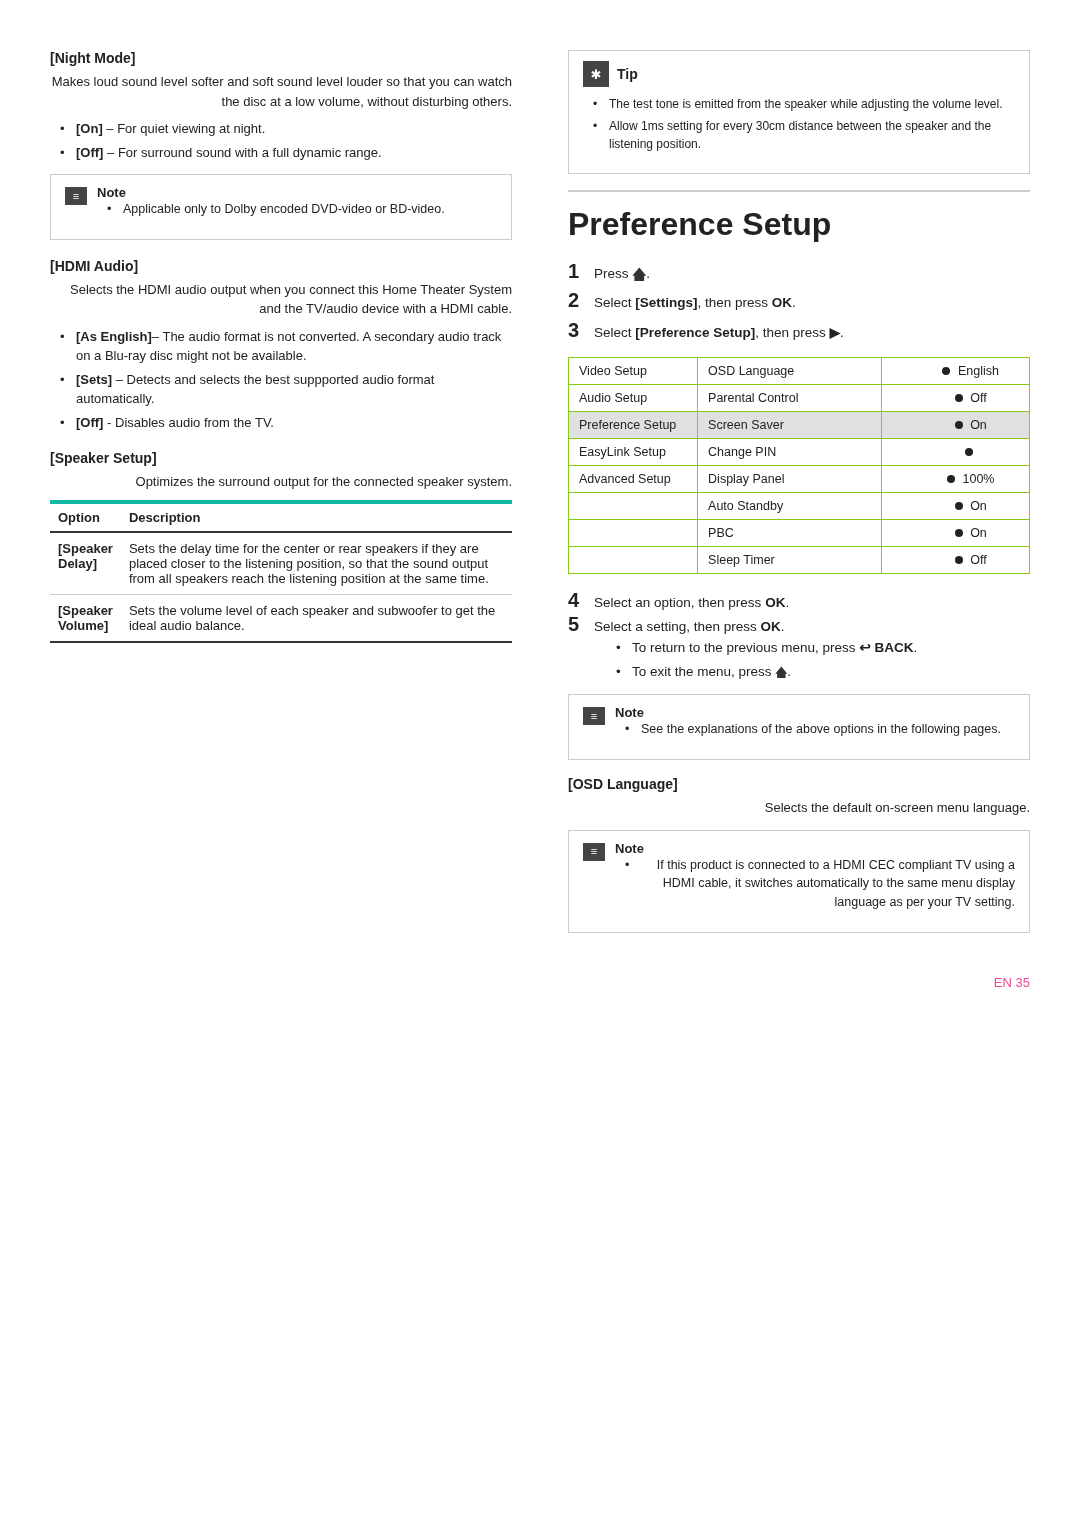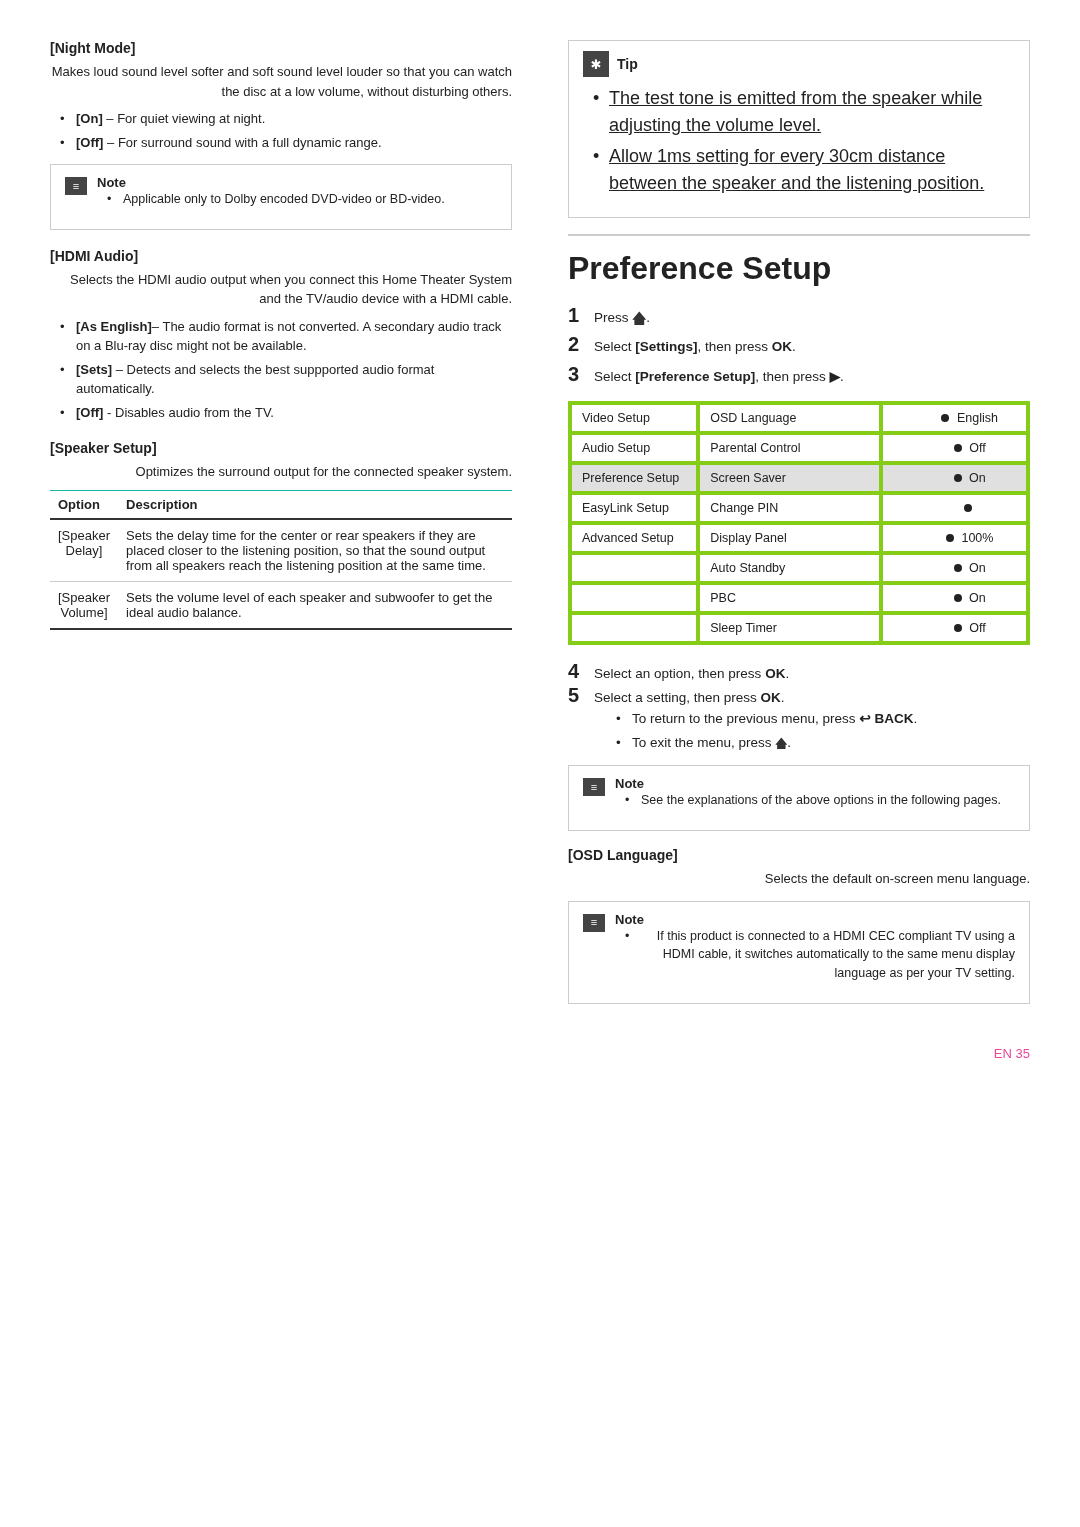--- a/index.html
+++ b/index.html
@@ -8,20 +8,21 @@
       font-size: 13px;
       background: #fff;
       color: #222;
       width: 1080px;
       min-height: 1527px;
       padding: 40px 50px;
     }
     .two-col {
       display: flex;
       gap: 56px;
+      margin-top: 10px;
     }
     .left-col {
       flex: 1;
       max-width: 490px;
     }
     .right-col {
       flex: 1;
       max-width: 490px;
     }
 
@@ -109,49 +110,48 @@
       font-size: 13px;
       width: 26px;
       height: 26px;
       flex-shrink: 0;
     }
     .tip-label {
       font-weight: bold;
       font-size: 14px;
     }
     .tip-content {
-      font-size: 18px;
-      line-height: 1.5;
-      text-decoration: underline;
+      font-size: 12px;
+      line-height: 1.5;
     }
 
     
     .speaker-table {
       width: 100%;
       border-collapse: collapse;
       margin-top: 8px;
       font-size: 13px;
     }
     .speaker-table th {
       border-bottom: 2px solid #333;
-      border-top: 1px solid #14b8a6;
+      border-top: 4px solid #14b8a6;
       text-align: left;
       padding: 6px 8px;
       font-weight: bold;
       font-size: 13px;
     }
     .speaker-table td {
       border-bottom: 1px solid #ccc;
       padding: 8px 8px;
       vertical-align: top;
     }
     .speaker-table tr:last-child td {
       border-bottom: 2px solid #333;
     }
-    .bold { font-weight: normal; text-align: center; }
+    .bold { font-weight: bold; }
 
     
     .preference-title {
       font-size: 32px;
       font-weight: bold;
       margin-bottom: 18px;
       border-top: 2px solid #ccc;
       padding-top: 14px;
     }
 
@@ -176,21 +176,21 @@
 
     
     .settings-table {
       width: 100%;
       border-collapse: collapse;
       font-size: 12.5px;
       margin-bottom: 16px;
       border: 1px solid #aaa;
     }
     .settings-table td {
-      border: 4px solid #84cc16;
+      border: 1px solid #84cc16;
       padding: 6px 10px;
       vertical-align: middle;
     }
     .settings-table .col-menu {
       width: 28%;
       background: #fff;
     }
     .settings-table .col-item {
       width: 40%;
     }

